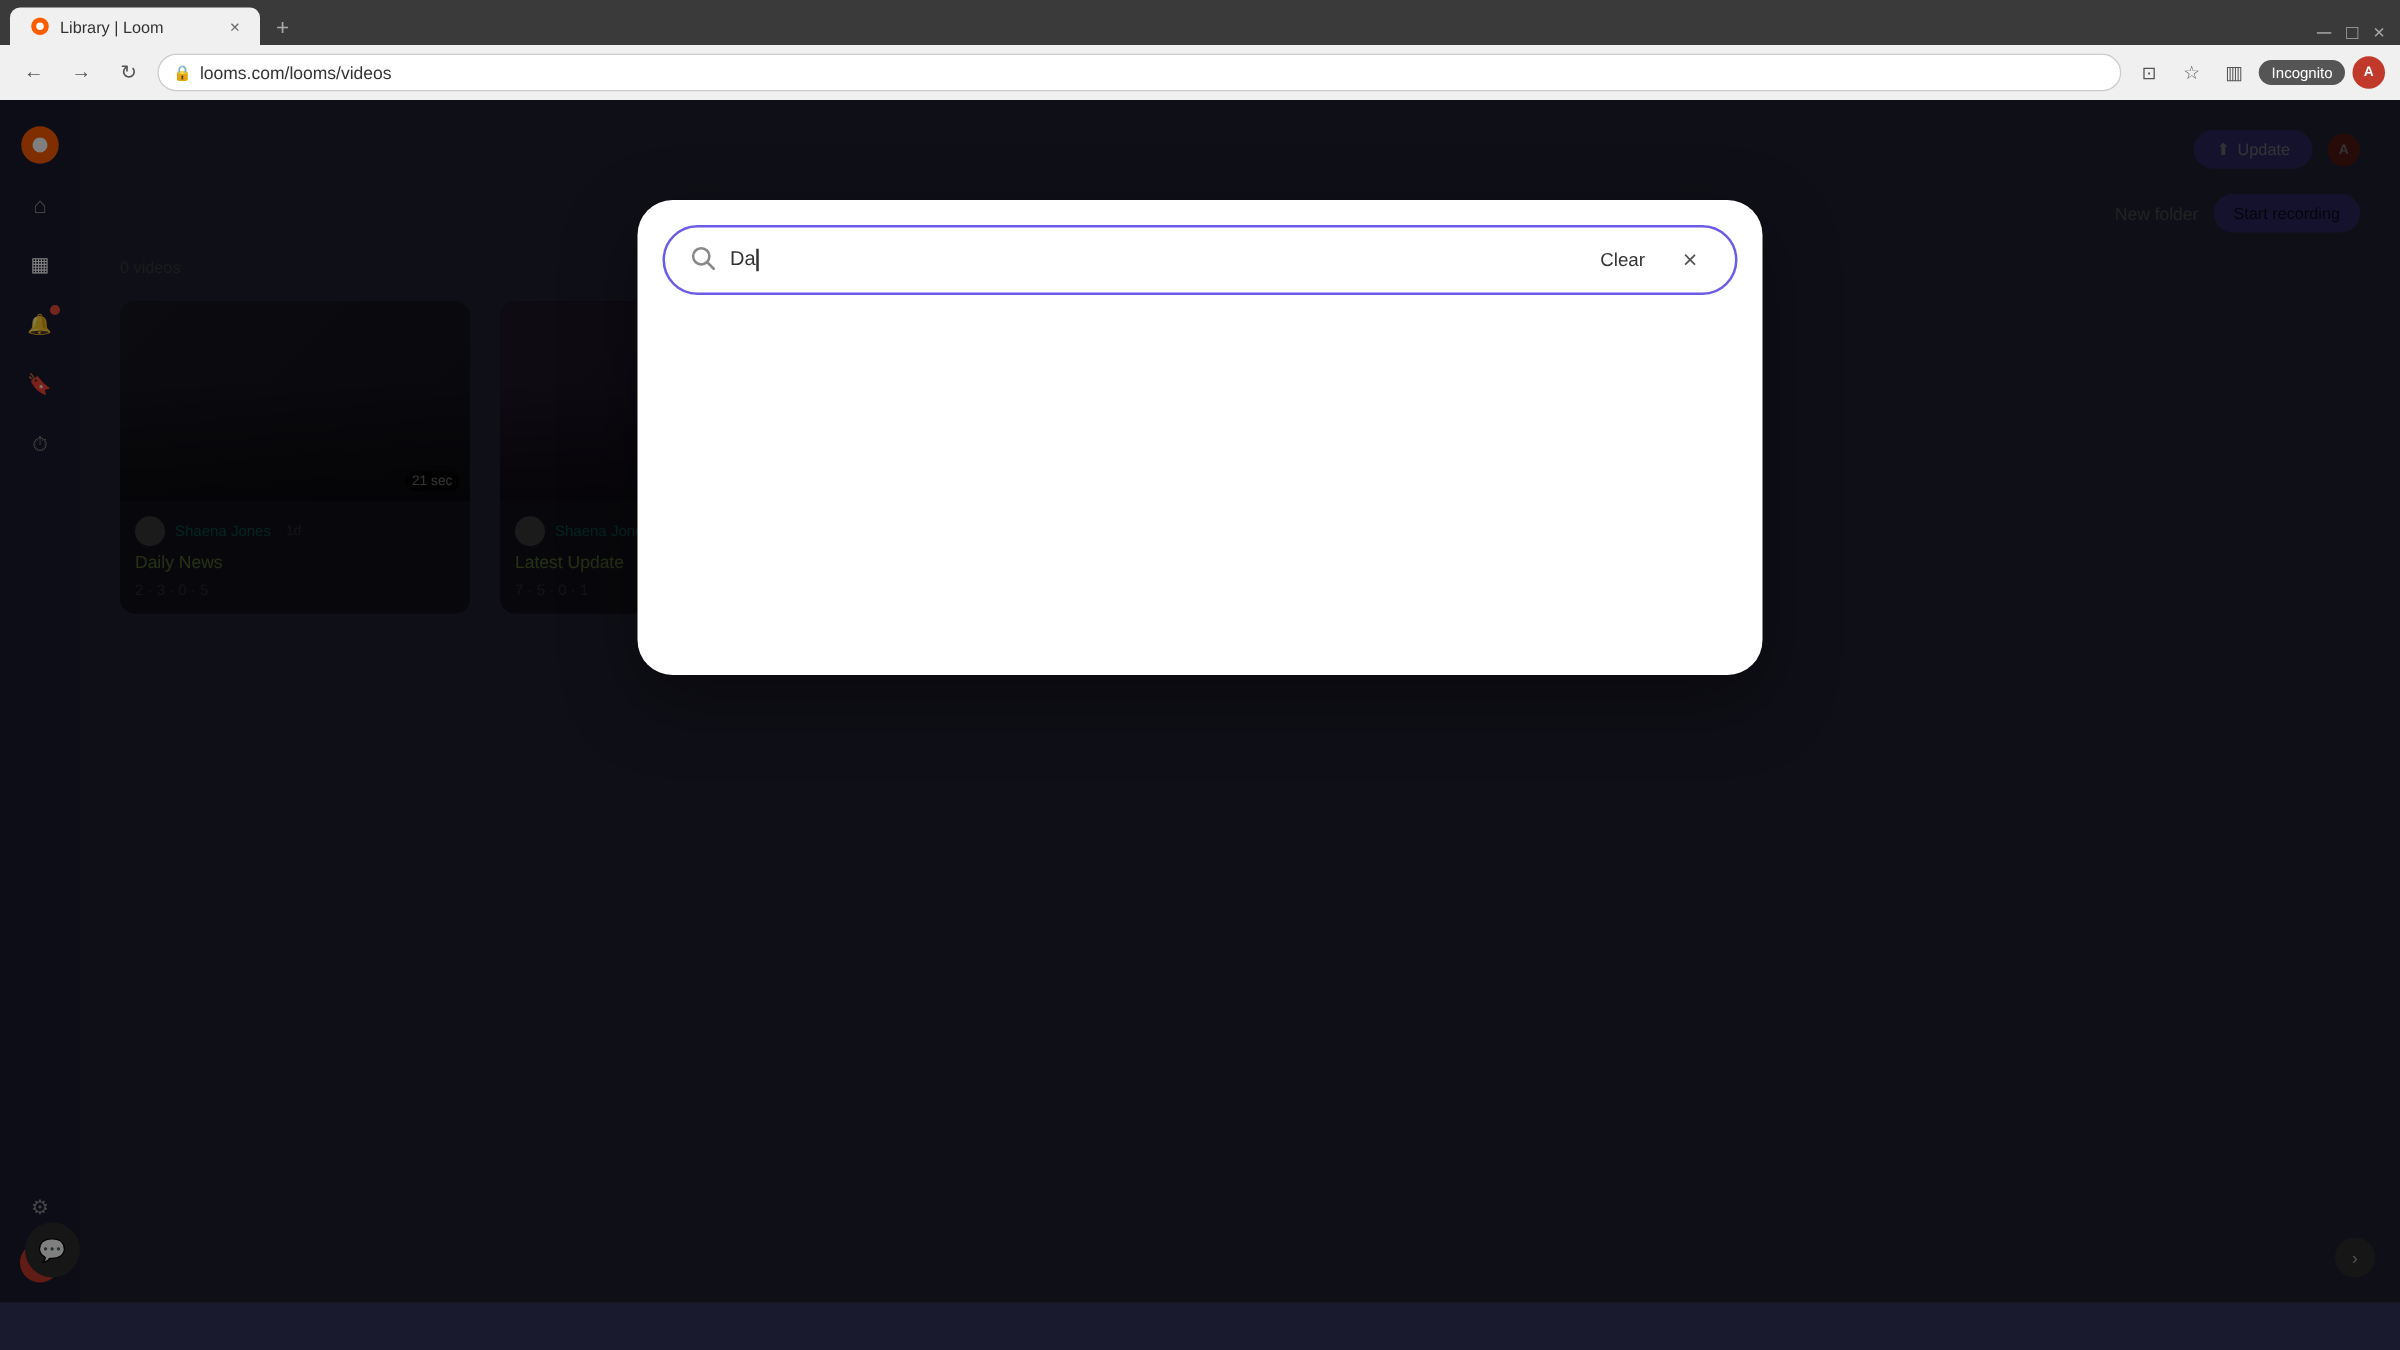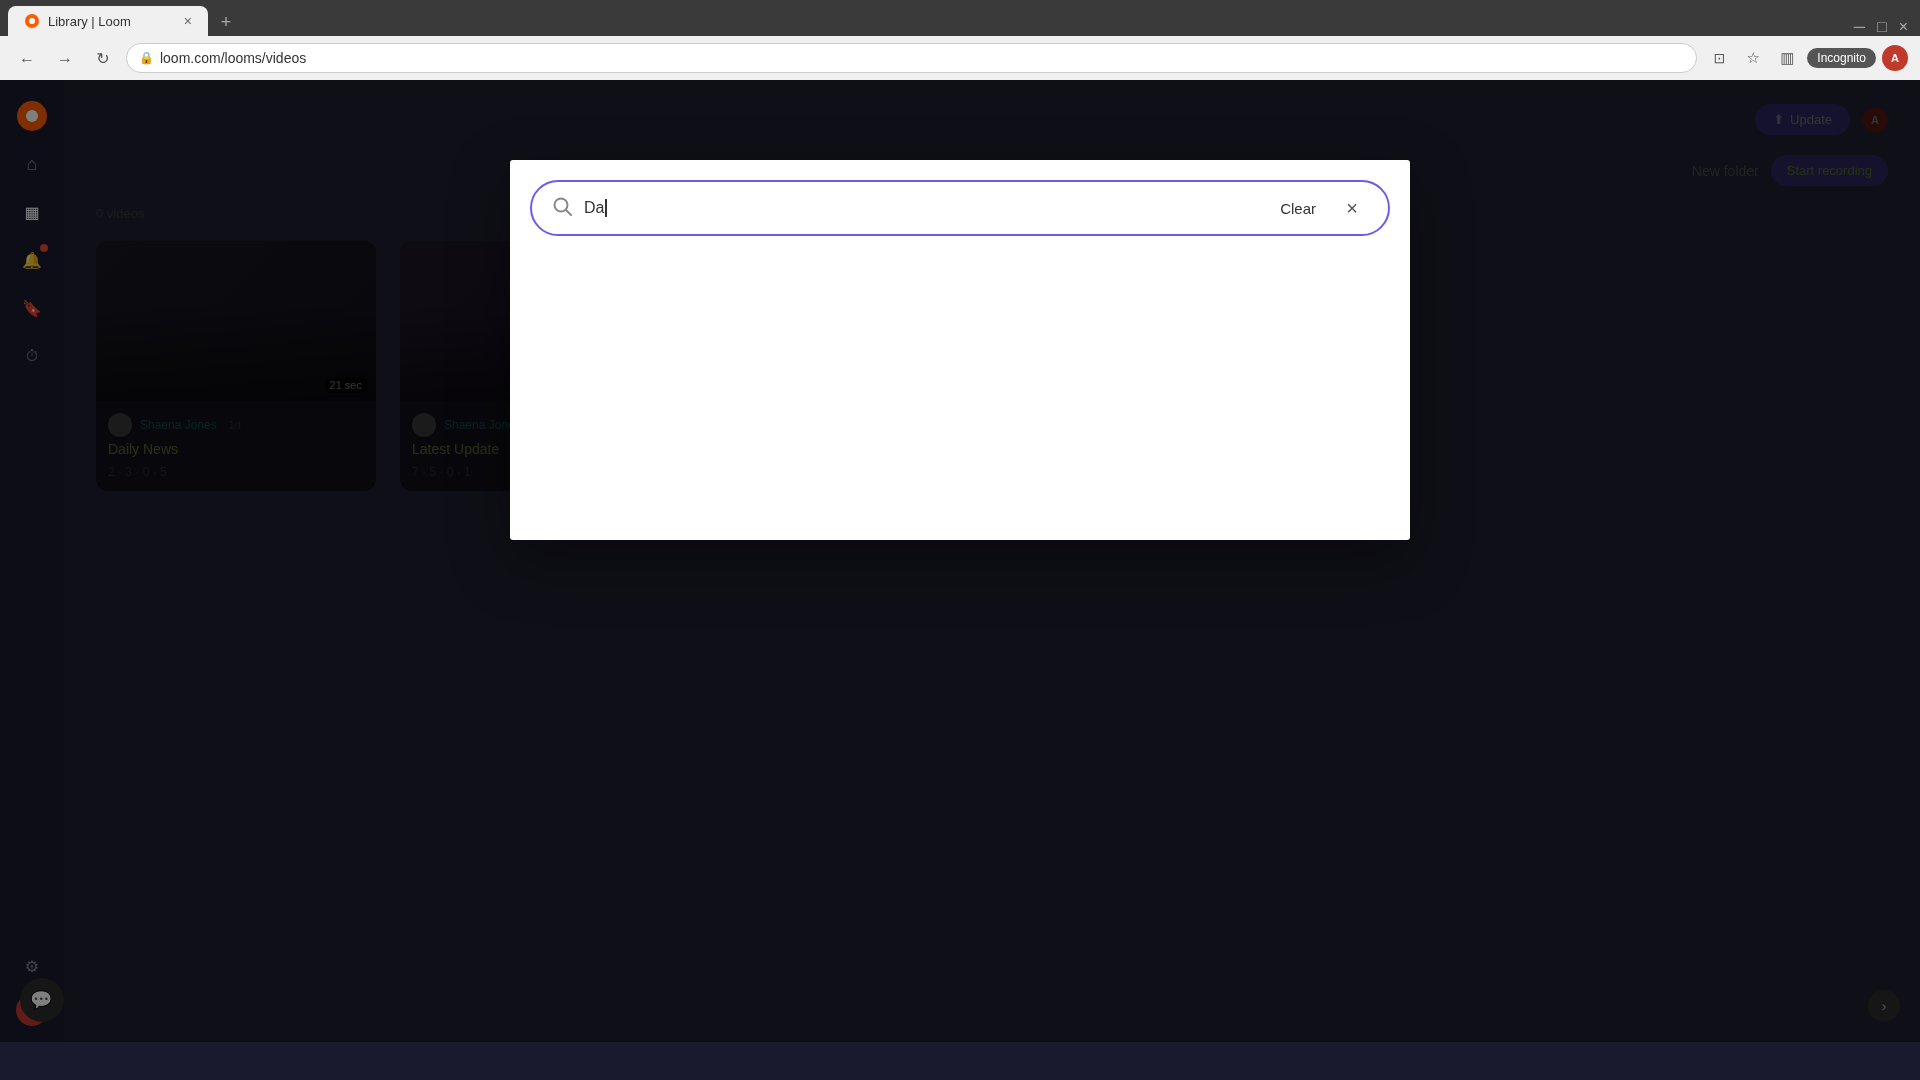--- a/index.html
+++ b/index.html
@@ -229,21 +229,21 @@
       gap: 12px;
       margin-bottom: 20px;
     }
     .new-folder-btn {
       color: #aaa;
       font-size: 14px;
       cursor: pointer;
     }
     .record-btn {
       background: #6c5ce7;
-      color: #bef264;
+      color: #0f172a;
       padding: 8px 16px;
       border-radius: 20px;
       font-size: 13px;
       cursor: pointer;
     }
     .video-count {
       color: #888;
       font-size: 13px;
     }
     .videos-grid {
@@ -323,21 +323,21 @@
     }
 
     
     .search-modal {
       position: absolute;
       top: 80px;
       left: 50%;
       transform: translateX(-50%);
       width: 900px;
       background: white;
-      border-radius: 3px;
+      border-radius: 28px;
       padding: 20px;
       z-index: 20;
       box-shadow: 0 20px 60px rgba(0,0,0,0.4);
       min-height: 380px;
     }
     .search-input-container {
       display: flex;
       align-items: center;
       gap: 12px;
       border: 2px solid #6c5ce7;
@@ -437,21 +437,21 @@
       <span style="color:#aaa;font-size:16px;cursor:pointer;">×</span>
     </div>
   </div>
 
   <div class="nav-bar">
     <div class="nav-btn">←</div>
     <div class="nav-btn">→</div>
     <div class="nav-btn">↻</div>
     <div class="address-bar">
       <span class="address-lock">🔒</span>
-      <span style="font-size:14px;">loom.com/looms/videos</span>
+      <span style="font-size:14px;">looms.com/looms/videos</span>
     </div>
     <div class="nav-icons">
       <div class="nav-icon-btn" style="font-size:14px;">⊡</div>
       <div class="nav-icon-btn">☆</div>
       <div class="nav-icon-btn">▥</div>
       <div class="incognito-badge">Incognito</div>
       <div class="profile-circle">A</div>
     </div>
   </div>
 

